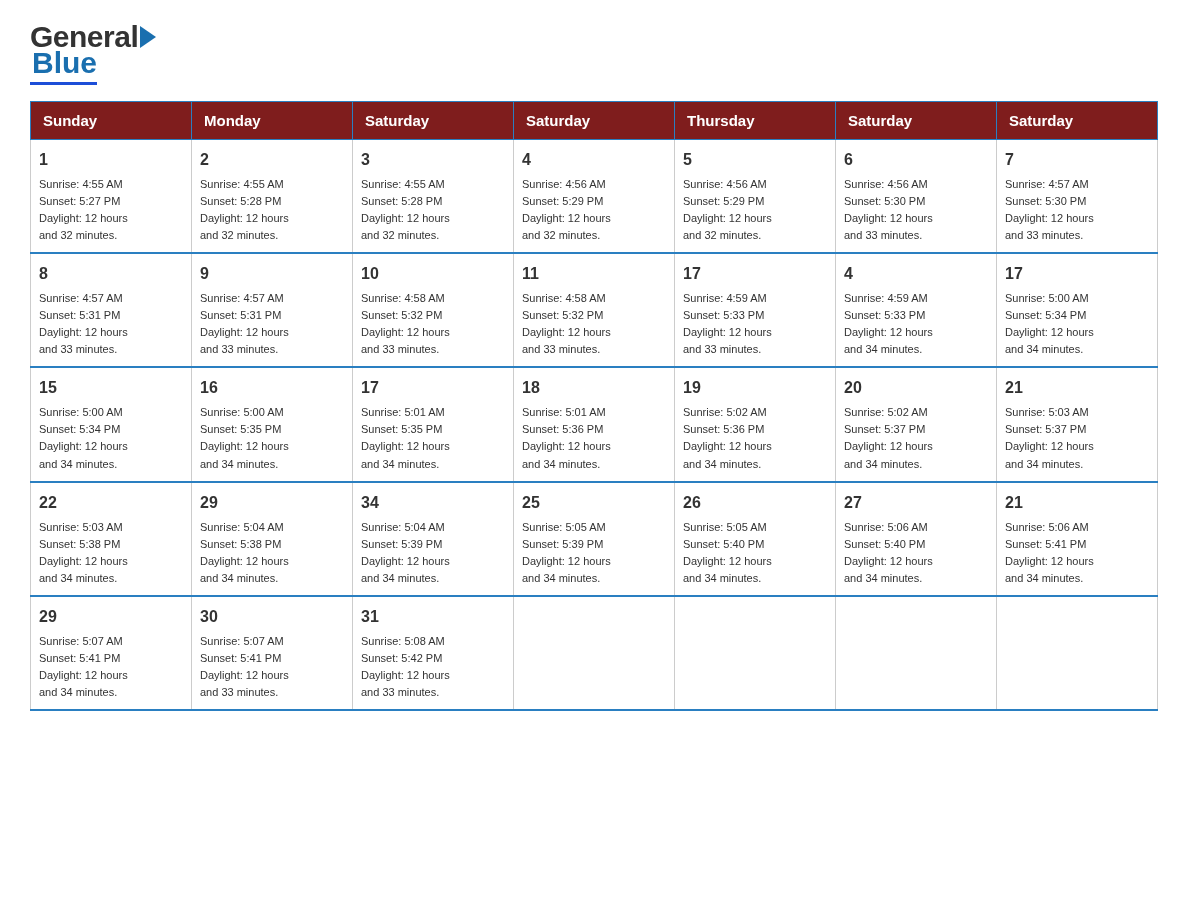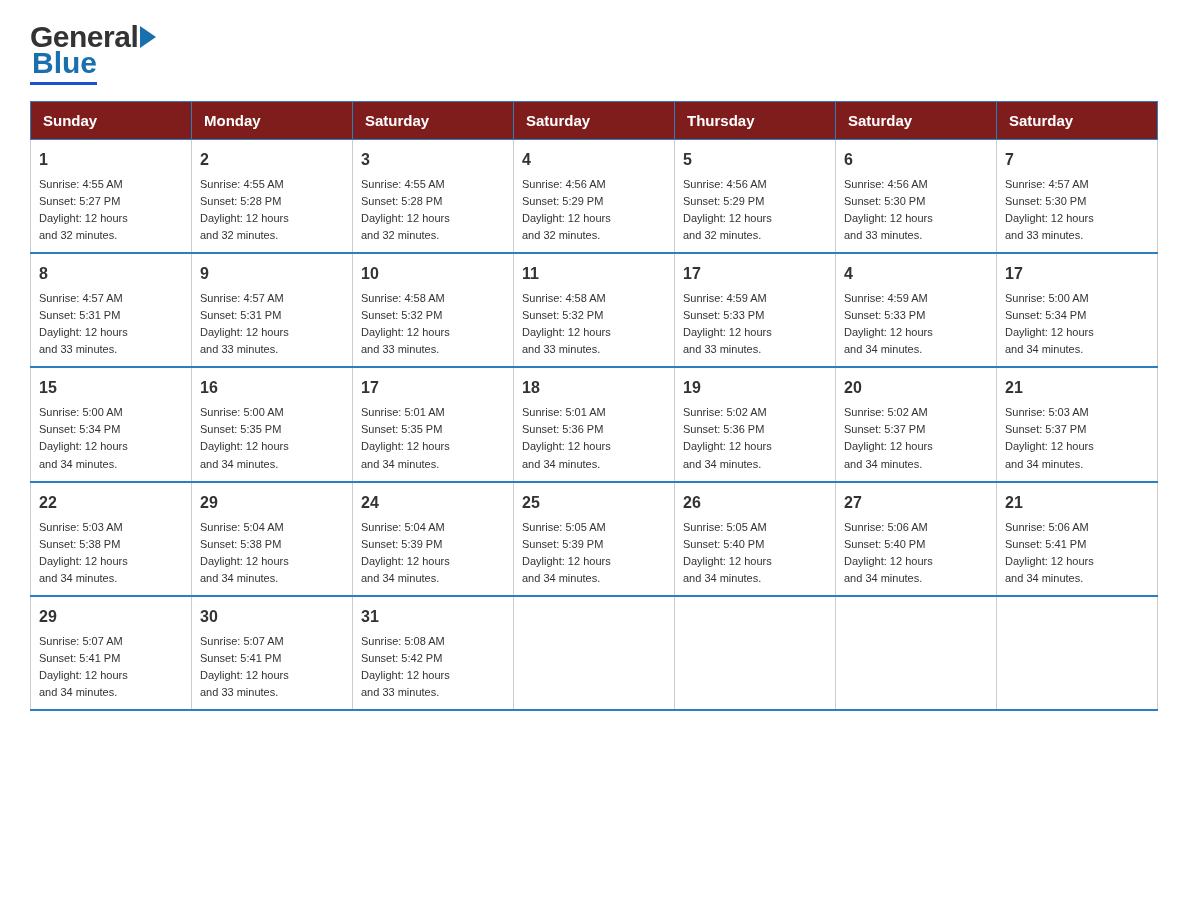--- a/index.html
+++ b/index.html
@@ -208,21 +208,21 @@
       <tr>
         <td>
           <div class="day-number">22</div>
           <div class="day-info">Sunrise: 5:03 AM<br>Sunset: 5:38 PM<br>Daylight: 12 hours<br>and 34 minutes.</div>
         </td>
         <td>
           <div class="day-number">29</div>
           <div class="day-info">Sunrise: 5:04 AM<br>Sunset: 5:38 PM<br>Daylight: 12 hours<br>and 34 minutes.</div>
         </td>
         <td>
-          <div class="day-number">24</div>
+          <div class="day-number">34</div>
           <div class="day-info">Sunrise: 5:04 AM<br>Sunset: 5:39 PM<br>Daylight: 12 hours<br>and 34 minutes.</div>
         </td>
         <td>
           <div class="day-number">25</div>
           <div class="day-info">Sunrise: 5:05 AM<br>Sunset: 5:39 PM<br>Daylight: 12 hours<br>and 34 minutes.</div>
         </td>
         <td>
           <div class="day-number">26</div>
           <div class="day-info">Sunrise: 5:05 AM<br>Sunset: 5:40 PM<br>Daylight: 12 hours<br>and 34 minutes.</div>
         </td>

